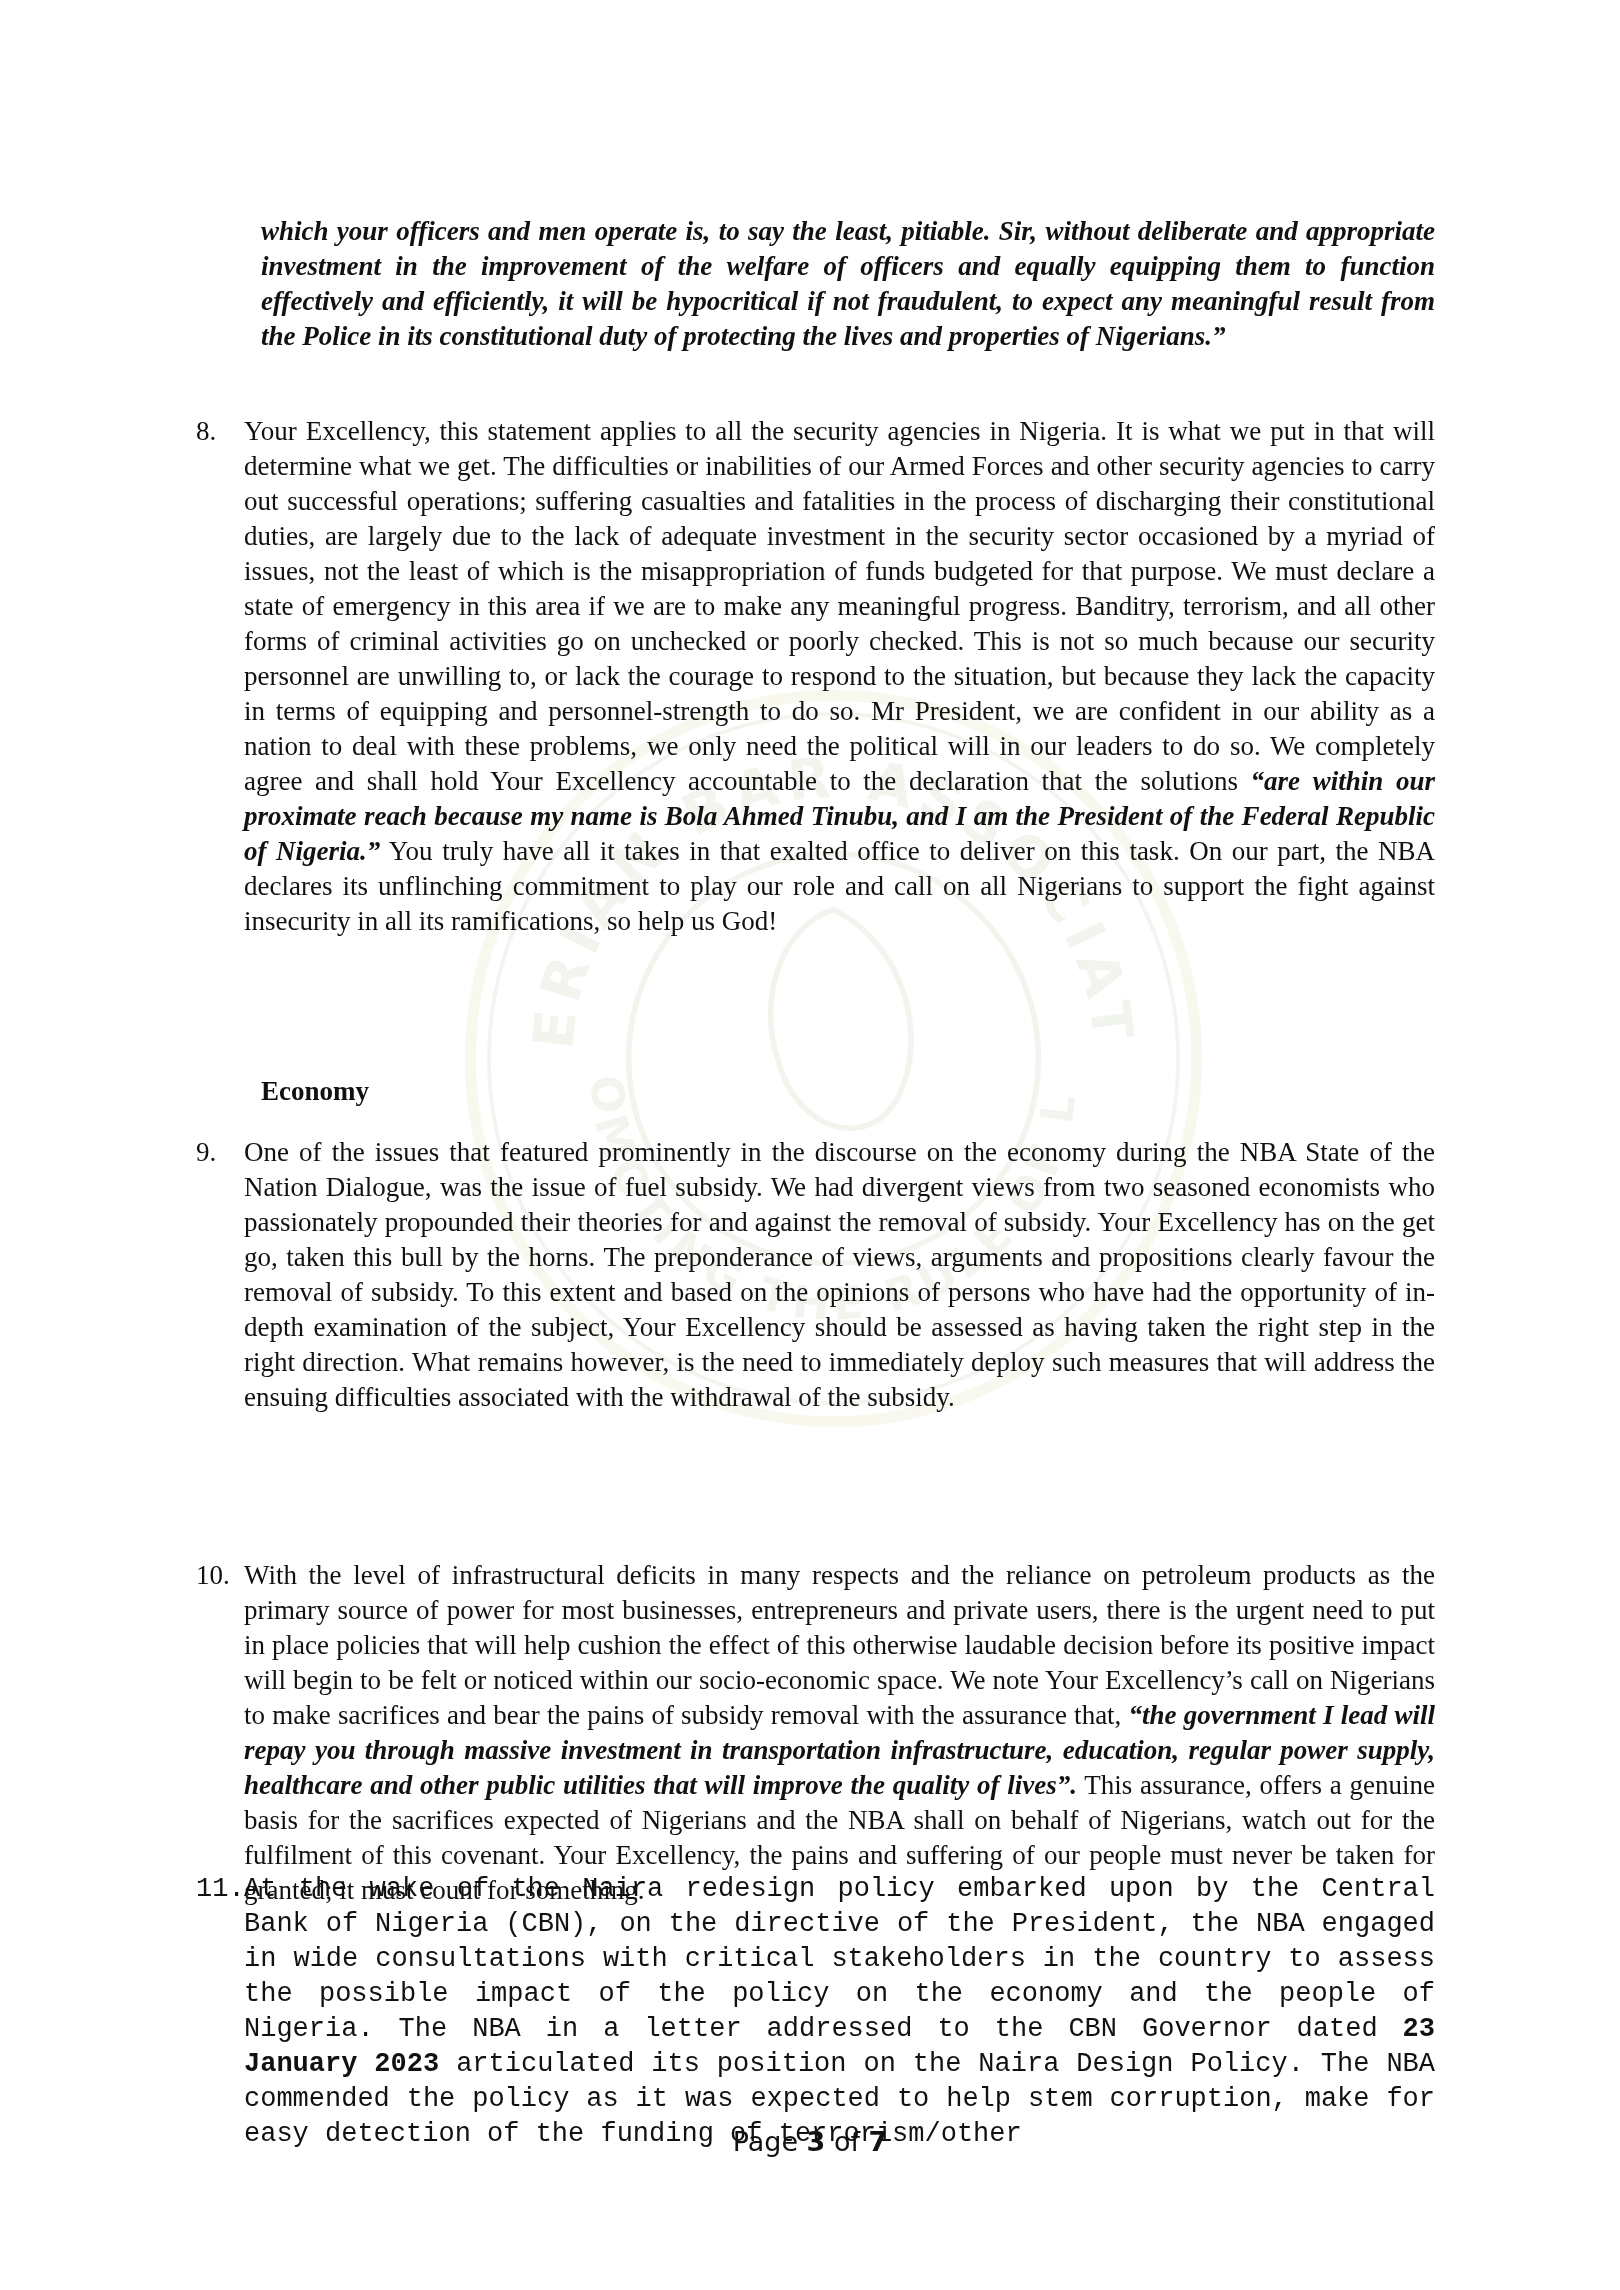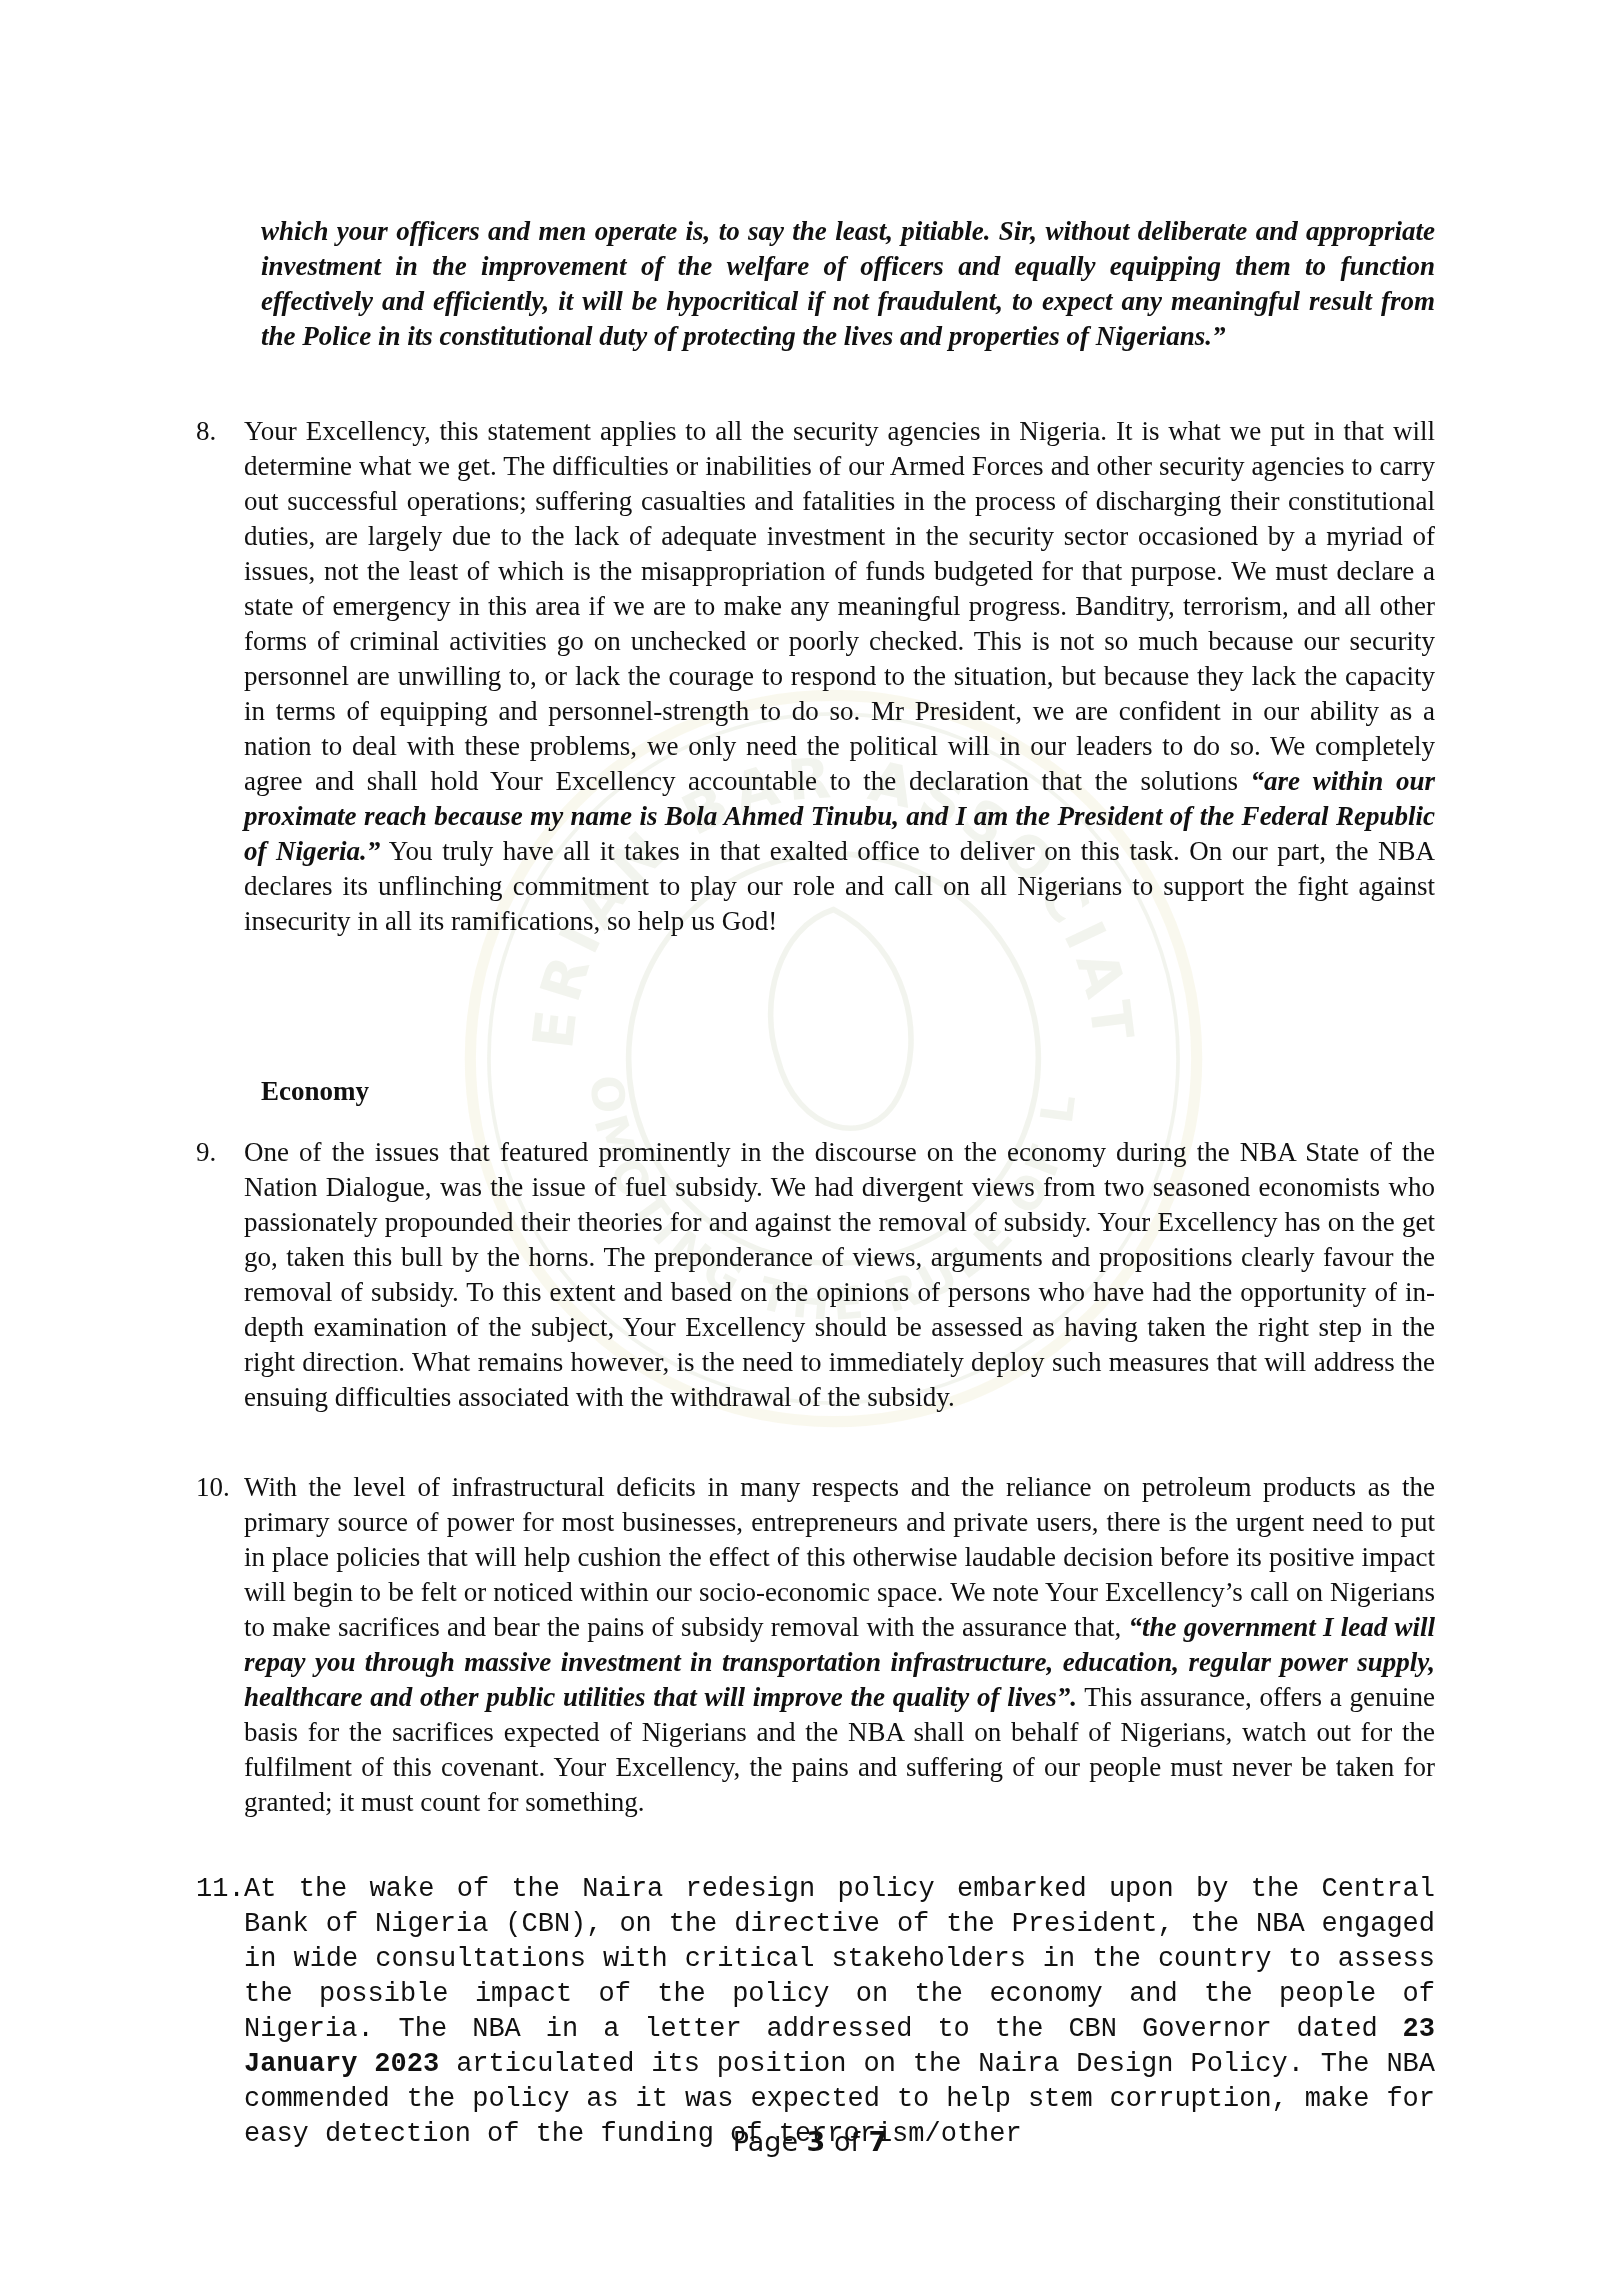--- a/index.html
+++ b/index.html
@@ -72,21 +72,21 @@
       <div class="body"><span>Your Excellency, this statement applies to all the security agencies in Nigeria. It is what we put in that will determine what we get. The difficulties or inabilities of our Armed Forces and other security agencies to carry out successful operations; suffering casualties and fatalities in the process of discharging their constitutional duties, are largely due to the lack of adequate investment in the security sector occasioned by a myriad of issues, not the least of which is the misappropriation of funds budgeted for that purpose. We must declare a state of emergency in this area if we are to make any meaningful progress. Banditry, terrorism, and all other forms of criminal activities go on unchecked or poorly checked. This is not so much because our security personnel are unwilling to, or lack the courage to respond to the situation, but because they lack the capacity in terms of equipping and personnel-strength to do so. Mr President, we are confident in our ability as a nation to deal with these problems, we only need the political will in our leaders to do so. We completely agree and shall hold Your Excellency accountable to the declaration that the solutions </span><span class="bi">“are within our proximate reach because my name is Bola Ahmed Tinubu, and I am the President of the Federal Republic of Nigeria.”</span><span> You truly have all it takes in that exalted office to deliver on this task. On our part, the NBA declares its unflinching commitment to play our role and call on all Nigerians to support the fight against insecurity in all its ramifications, so help us God!</span></div>
     </div>
 
     <div class="heading">Economy</div>
 
     <div class="para" style="top:1135px;">
       <span class="num">9.</span>
       <div class="body"><span>One of the issues that featured prominently in the discourse on the economy during the NBA State of the Nation Dialogue, was the issue of fuel subsidy. We had divergent views from two seasoned economists who passionately propounded their theories for and against the removal of subsidy. Your Excellency has on the get go, taken this bull by the horns. The preponderance of views, arguments and propositions clearly favour the removal of subsidy. To this extent and based on the opinions of persons who have had the opportunity of in-depth examination of the subject, Your Excellency should be assessed as having taken the right step in the right direction. What remains however, is the need to immediately deploy such measures that will address the ensuing difficulties associated with the withdrawal of the subsidy.</span></div>
     </div>
 
-    <div class="para" style="top:1470px;">
+    <div class="para" style="top:1558px;">
       <span class="num">10.</span>
       <div class="body"><span>With the level of infrastructural deficits in many respects and the reliance on petroleum products as the primary source of power for most businesses, entrepreneurs and private users, there is the urgent need to put in place policies that will help cushion the effect of this otherwise laudable decision before its positive impact will begin to be felt or noticed within our socio-economic space. We note Your Excellency’s call on Nigerians to make sacrifices and bear the pains of subsidy removal with the assurance that, </span><span class="bi">“the government I lead will repay you through massive investment in transportation infrastructure, education, regular power supply, healthcare and other public utilities that will improve the quality of lives”.</span><span> This assurance, offers a genuine basis for the sacrifices expected of Nigerians and the NBA shall on behalf of Nigerians, watch out for the fulfilment of this covenant. Your Excellency, the pains and suffering of our people must never be taken for granted; it must count for something.</span></div>
     </div>
 
     <div class="para" style="top:1872px;font-family:Liberation Mono, monospace;">
       <span class="num">11.</span>
       <div class="body"><span>At the wake of the Naira redesign policy embarked upon by the Central Bank of Nigeria (CBN), on the directive of the President, the NBA engaged in wide consultations with critical stakeholders in the country to assess the possible impact of the policy on the economy and the people of Nigeria. The NBA in a letter addressed to the CBN Governor dated </span><span class="b">23 January 2023</span><span> articulated its position on the Naira Design Policy. The NBA commended the policy as it was expected to help stem corruption, make for easy detection of the funding of terrorism/other</span></div>
     </div>
   </div>
 

